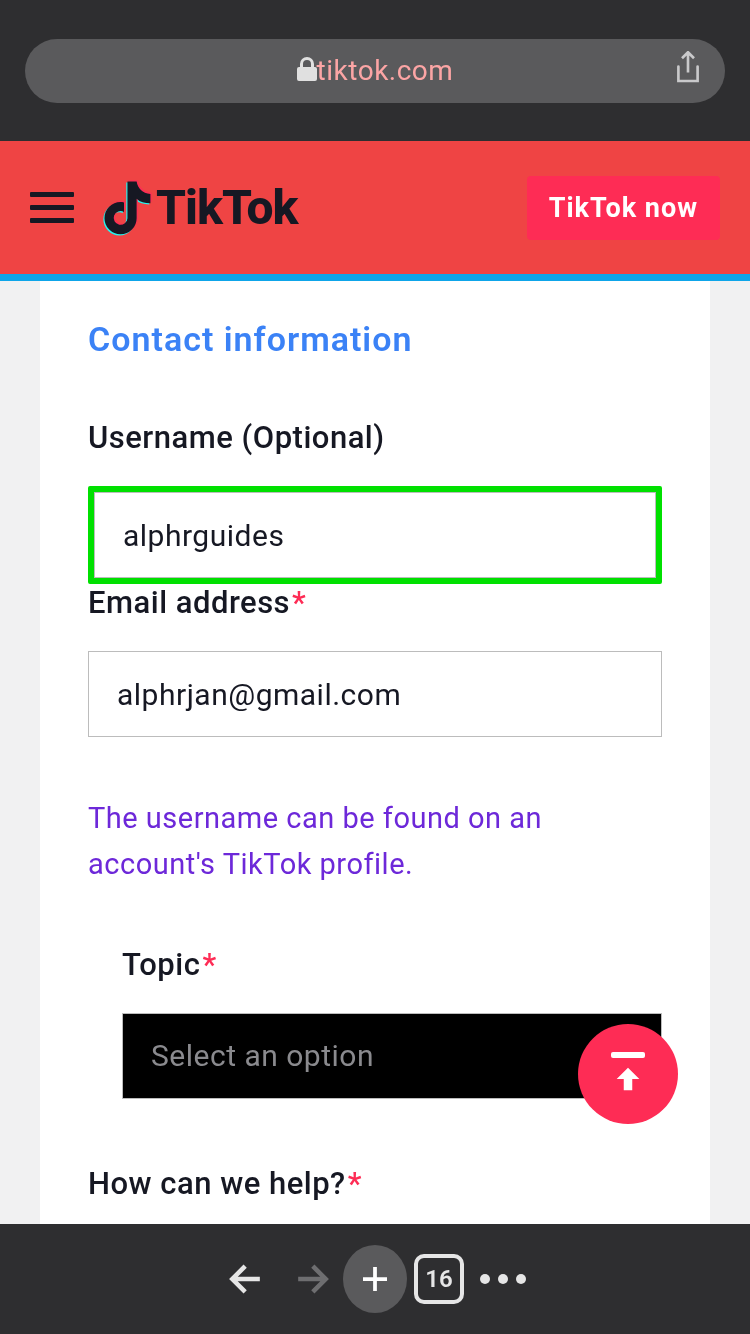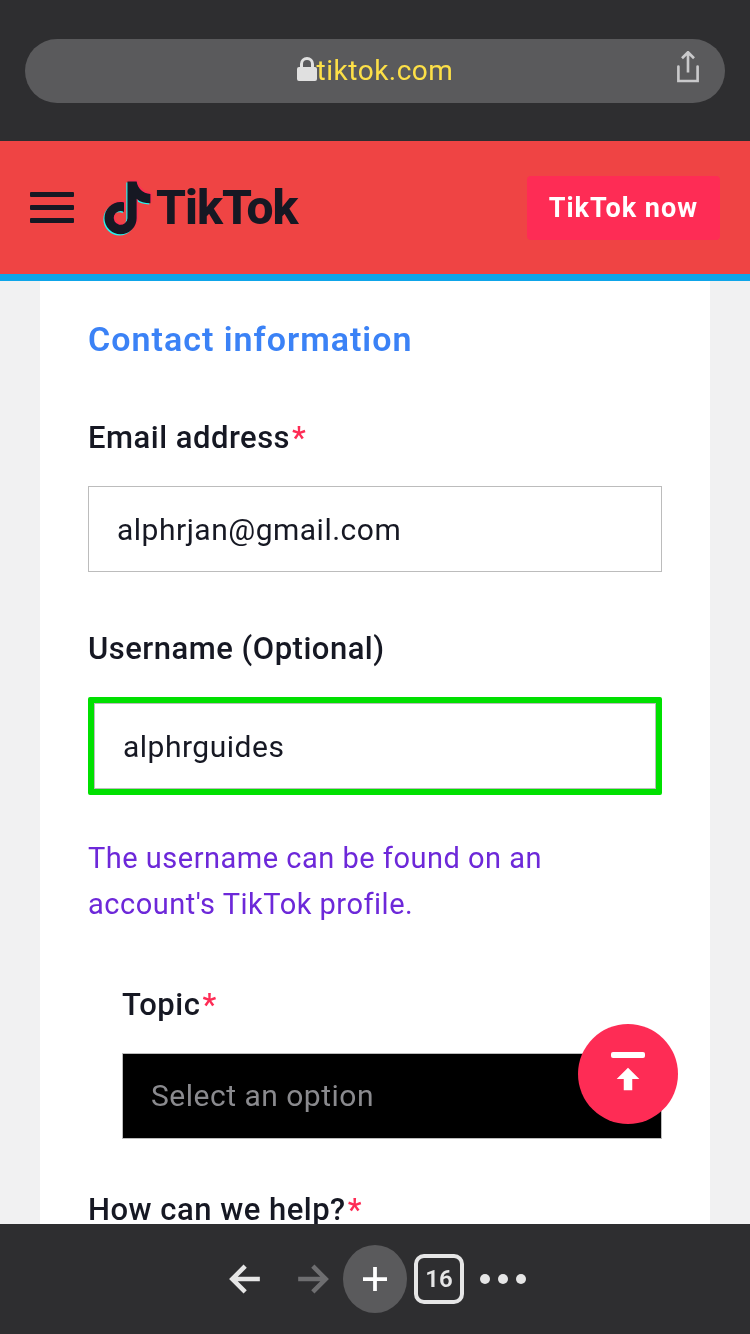--- a/index.html
+++ b/index.html
@@ -27,21 +27,21 @@
     flex: 1;
     height: 64px;
     background: #5a5a5c;
     border-radius: 32px;
     display: flex;
     align-items: center;
     justify-content: center;
     position: relative;
   }
   .url-text {
-    color: #fde047;
+    color: #fca5a5;
     font-size: 28px;
     font-weight: 400;
     letter-spacing: 0.5px;
   }
   .share-icon {
     position: absolute;
     right: 22px;
     color: #c9c9cb;
   }
   
@@ -196,21 +196,21 @@
     width: 34px;
     height: 6px;
     background: #fff;
     border-radius: 2px;
   }
   .last-label {
     font-size: 31px;
     font-weight: 500;
     color: #161823;
     letter-spacing: 0.5px;
-    margin-top: 52px;
+    margin-top: 66px;
   }
   
   .browser-bottom {
     height: 110px;
     background: #2e2e30;
     display: flex;
     align-items: center;
     justify-content: center;
     padding: 0 20px;
   }
@@ -294,32 +294,32 @@
     </span>
     <span class="logo-text">TikTok</span>
   </div>
   <button class="watch-btn">TikTok now</button>
 </div>
 
 <div class="page-bg">
   <div class="card">
     <h2 class="section-title">Contact information</h2>
 
+    <div class="field-group" style="margin-bottom:0;">
+      <label class="field-label">Username (Optional)</label>
+      <div class="highlight-wrap">
+        <input class="input-box" type="text" value="alphrguides" style="">
+      </div>
+    </div>
+
     <div class="field-group">
       <label class="field-label">
         <span>Email address</span><span class="req">*</span>
       </label>
       <input class="input-box" type="text" value="alphrjan@gmail.com" style="">
-    </div>
-
-    <div class="field-group" style="margin-bottom:0;">
-      <label class="field-label">Username (Optional)</label>
-      <div class="highlight-wrap">
-        <input class="input-box" type="text" value="alphrguides" style="">
-      </div>
     </div>
 
     <p class="helper-text">The username can be found on an account's TikTok profile.</p>
 
     <div class="field-group" style="margin-bottom:0;margin-left:34px;">
       <label class="field-label">
         <span>Topic</span><span class="req">*</span>
       </label>
       <div class="select-box">
         <span>Select an option</span>

